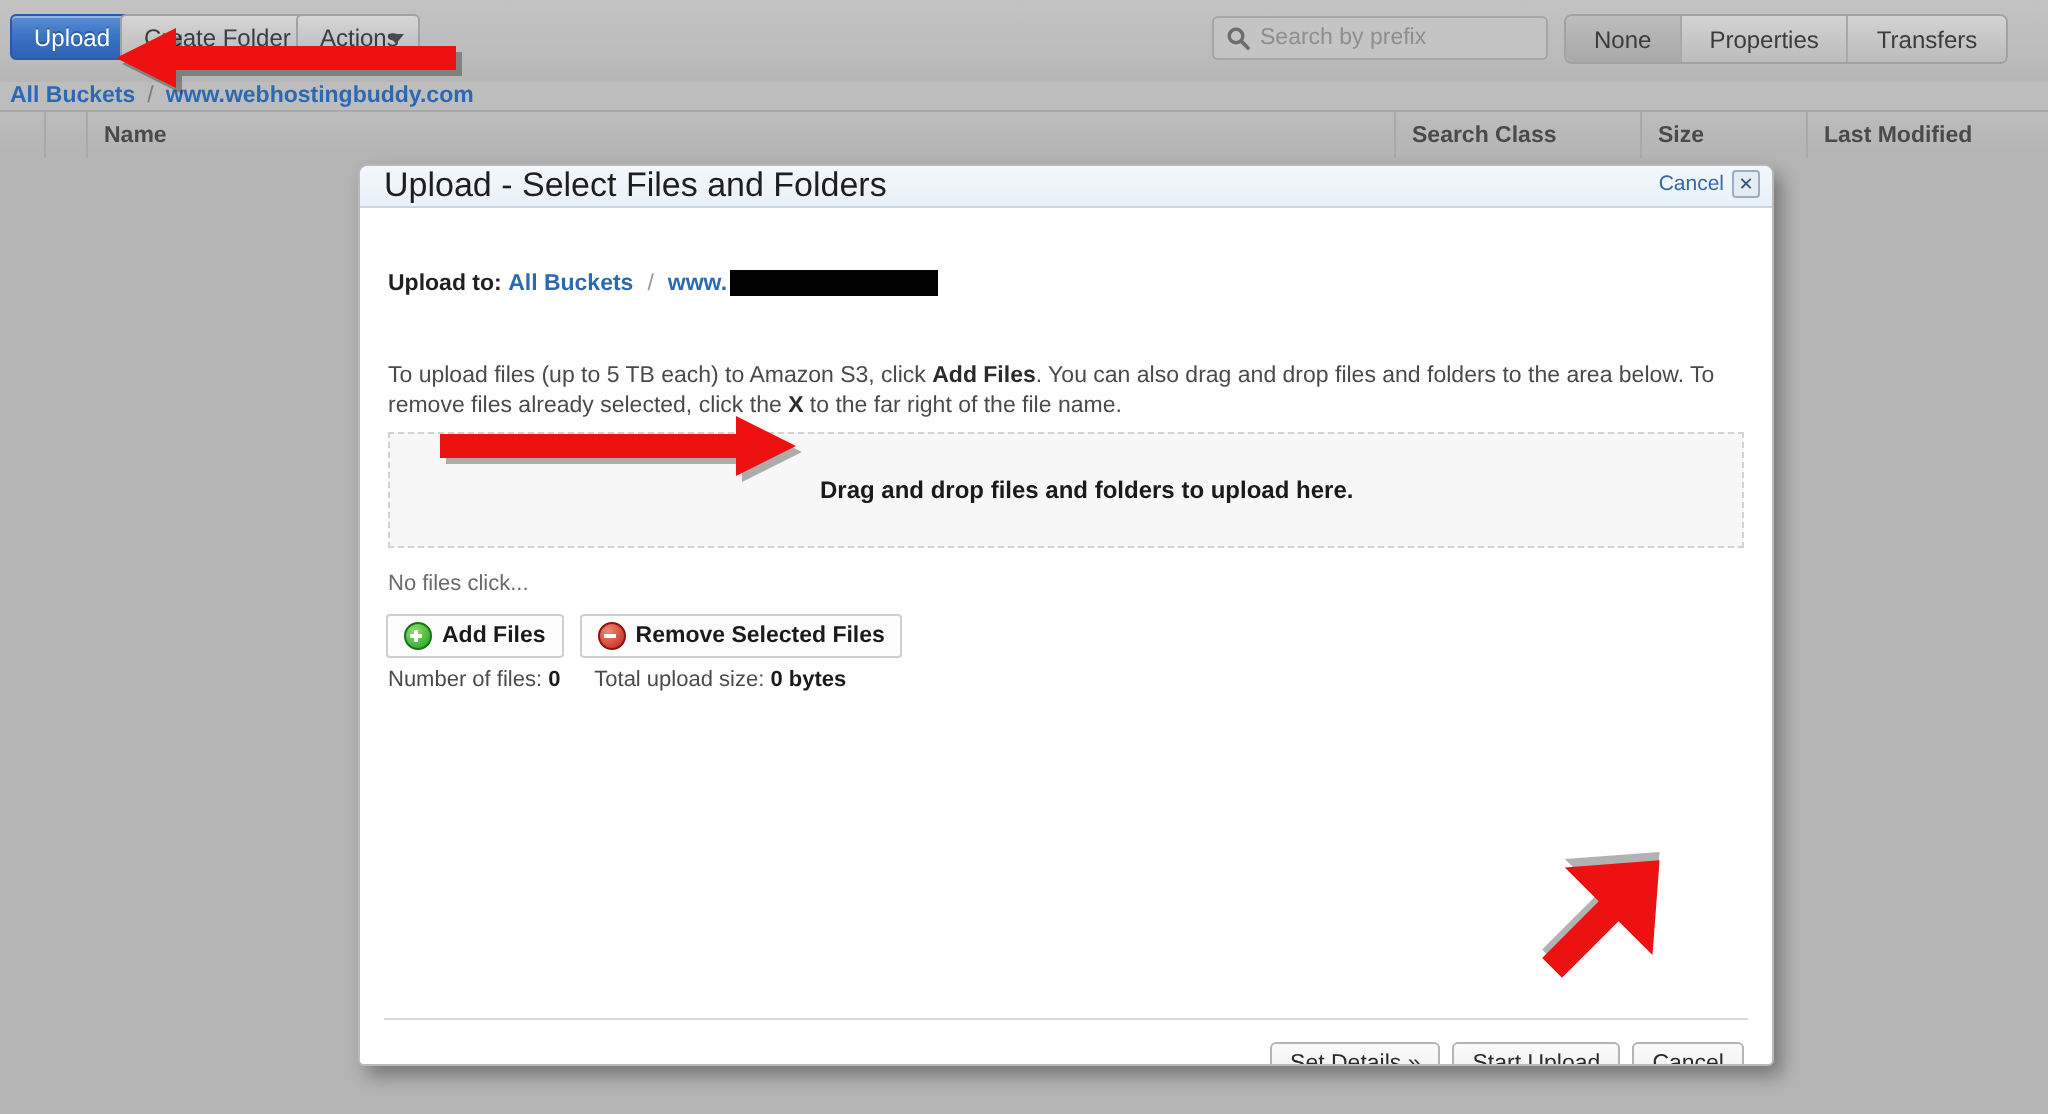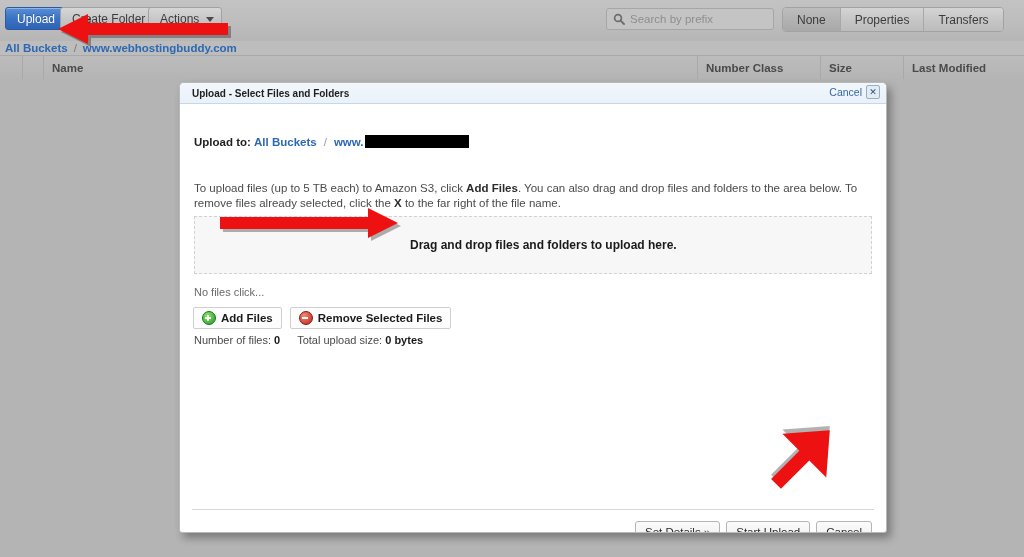--- a/index.html
+++ b/index.html
@@ -29,21 +29,21 @@
     text-shadow:0 -1px 0 rgba(0,0,0,.25);
   }
   .btn-plain{
     position:absolute;top:7px;height:21px;padding:0 11px;
     display:flex;align-items:center;justify-content:center;
     background:linear-gradient(180deg,#d6d6d6 0%,#c6c6c6 55%,#bcbcbc 100%);
     border:1px solid #a2a2a2;border-radius:3px;
     color:#3c3c3c;font-size:12px;
   }
   #btn-create-folder{left:60px;}
-  #btn-actions{left:148px;padding-right:22px;}
+  #btn-actions{left:148px;padding-right:10px;}
   .caret-dn{
     position:absolute;right:7px;top:50%;margin-top:-2px;
     width:0;height:0;border-left:4px solid transparent;border-right:4px solid transparent;
     border-top:5px solid #4a4a4a;
   }
 
   
   .search-wrap{
     position:absolute;left:606px;top:8px;width:166px;height:20px;
     background:#c4c4c4;border:1px solid #a6a6a6;border-radius:3px;
@@ -95,21 +95,21 @@
     box-shadow:4px 5px 9px rgba(0,0,0,.33);
     overflow:hidden;
   }
   .modal-title{
     position:relative;height:21px;
     background:linear-gradient(180deg,#f2f7fc 0%,#e9f1f9 100%);
     border-bottom:1px solid #c9d7e5;
     display:flex;align-items:center;
     padding:0 0 0 12px;box-sizing:border-box;
   }
-  .modal-title-text{font-size:10px;font-weight:bold;color:#1e1e1e;}
+  .modal-title-text{font-size:17px;font-weight:normal;color:#1e1e1e;}
   .modal-cancel-wrap{position:absolute;right:6px;top:2px;display:flex;align-items:center;gap:4px;}
   .modal-cancel{font-size:10.5px;color:#3569a8;}
   .modal-x{
     width:12px;height:12px;display:flex;align-items:center;justify-content:center;
     border:1px solid #9aadc2;background:#e3ebf3;border-radius:2px;
     font-size:9px;color:#30517a;line-height:1;
   }
 
   .modal-body{position:relative;padding:0 14px;box-sizing:border-box;height:484px;}
 
@@ -216,21 +216,21 @@
     <span class="crumb-link">www.webhostingbuddy.com</span>
   </div>
 
   <div class="thead">
     <div class="th-div" style="left:22px"></div>
     <div class="th-div" style="left:43px"></div>
     <div class="th-div" style="left:697px"></div>
     <div class="th-div" style="left:820px"></div>
     <div class="th-div" style="left:903px"></div>
     <div class="th" style="left:52px">Name</div>
-    <div class="th" style="left:706px">Number Class</div>
+    <div class="th" style="left:706px">Search Class</div>
     <div class="th" style="left:829px">Size</div>
     <div class="th" style="left:912px">Last Modified</div>
   </div>
 
   <div class="tbody"></div>
 </div>
 
 <div id="modal">
 
   <div class="modal-title">

